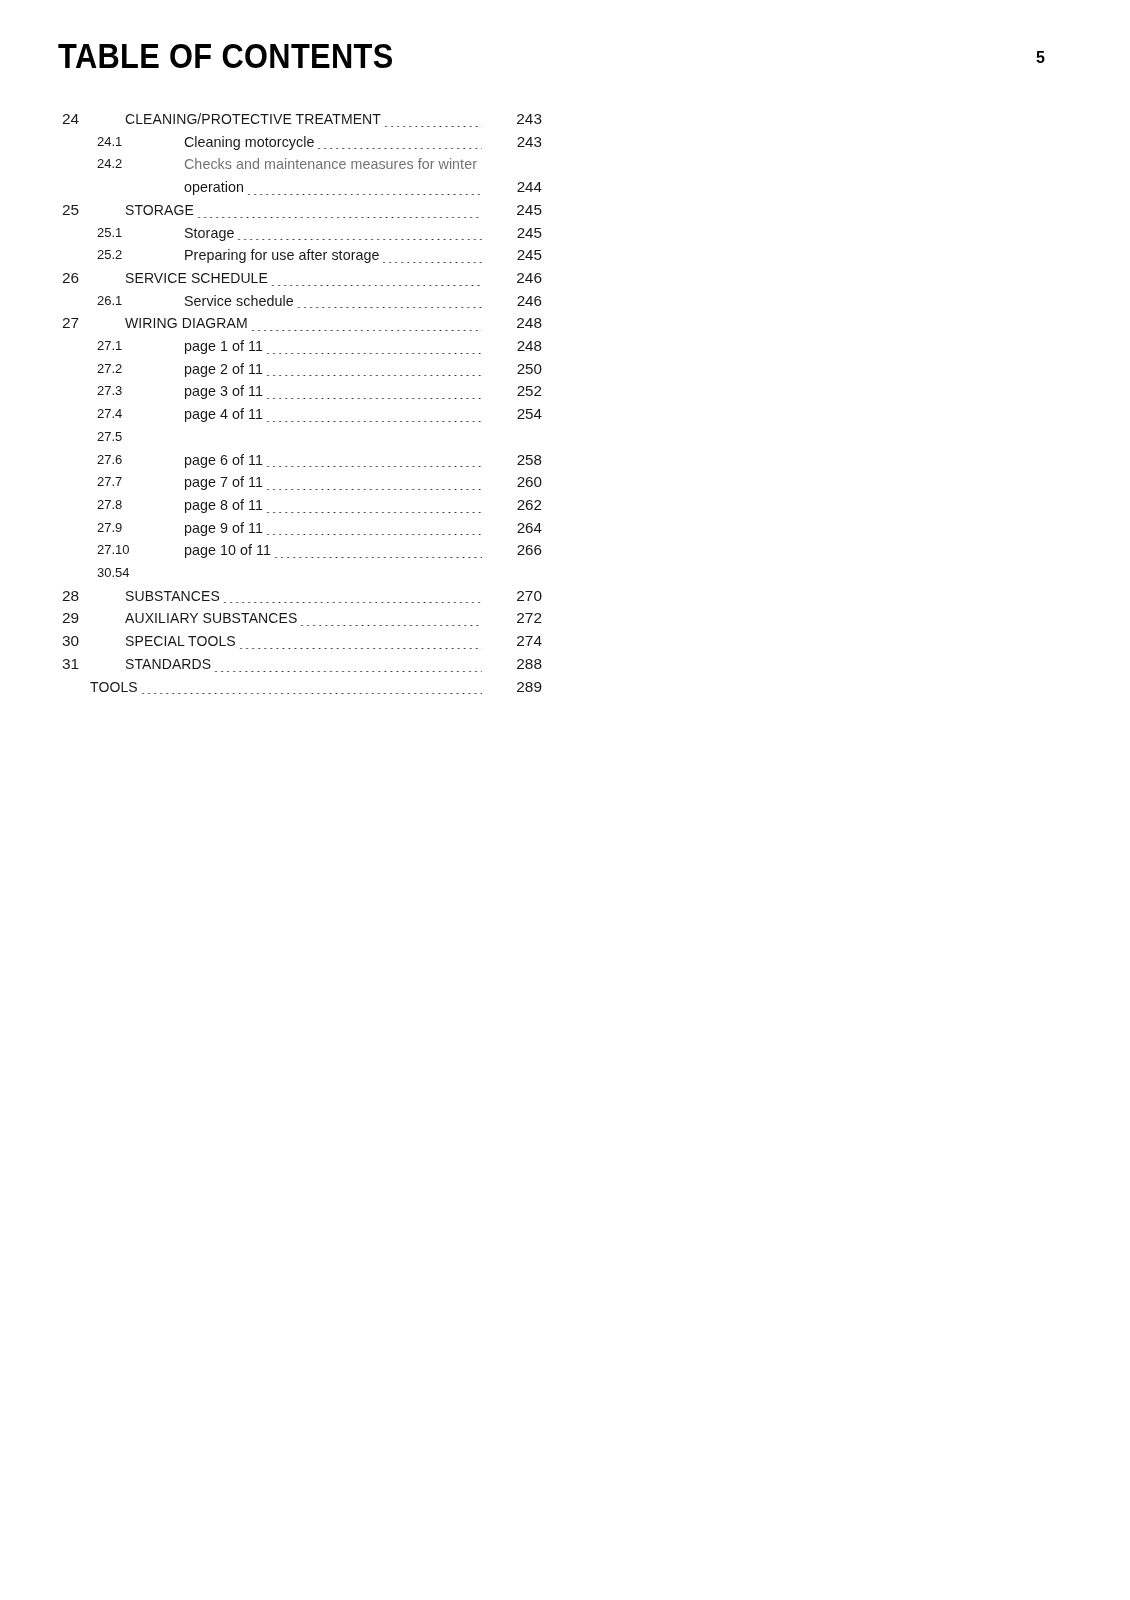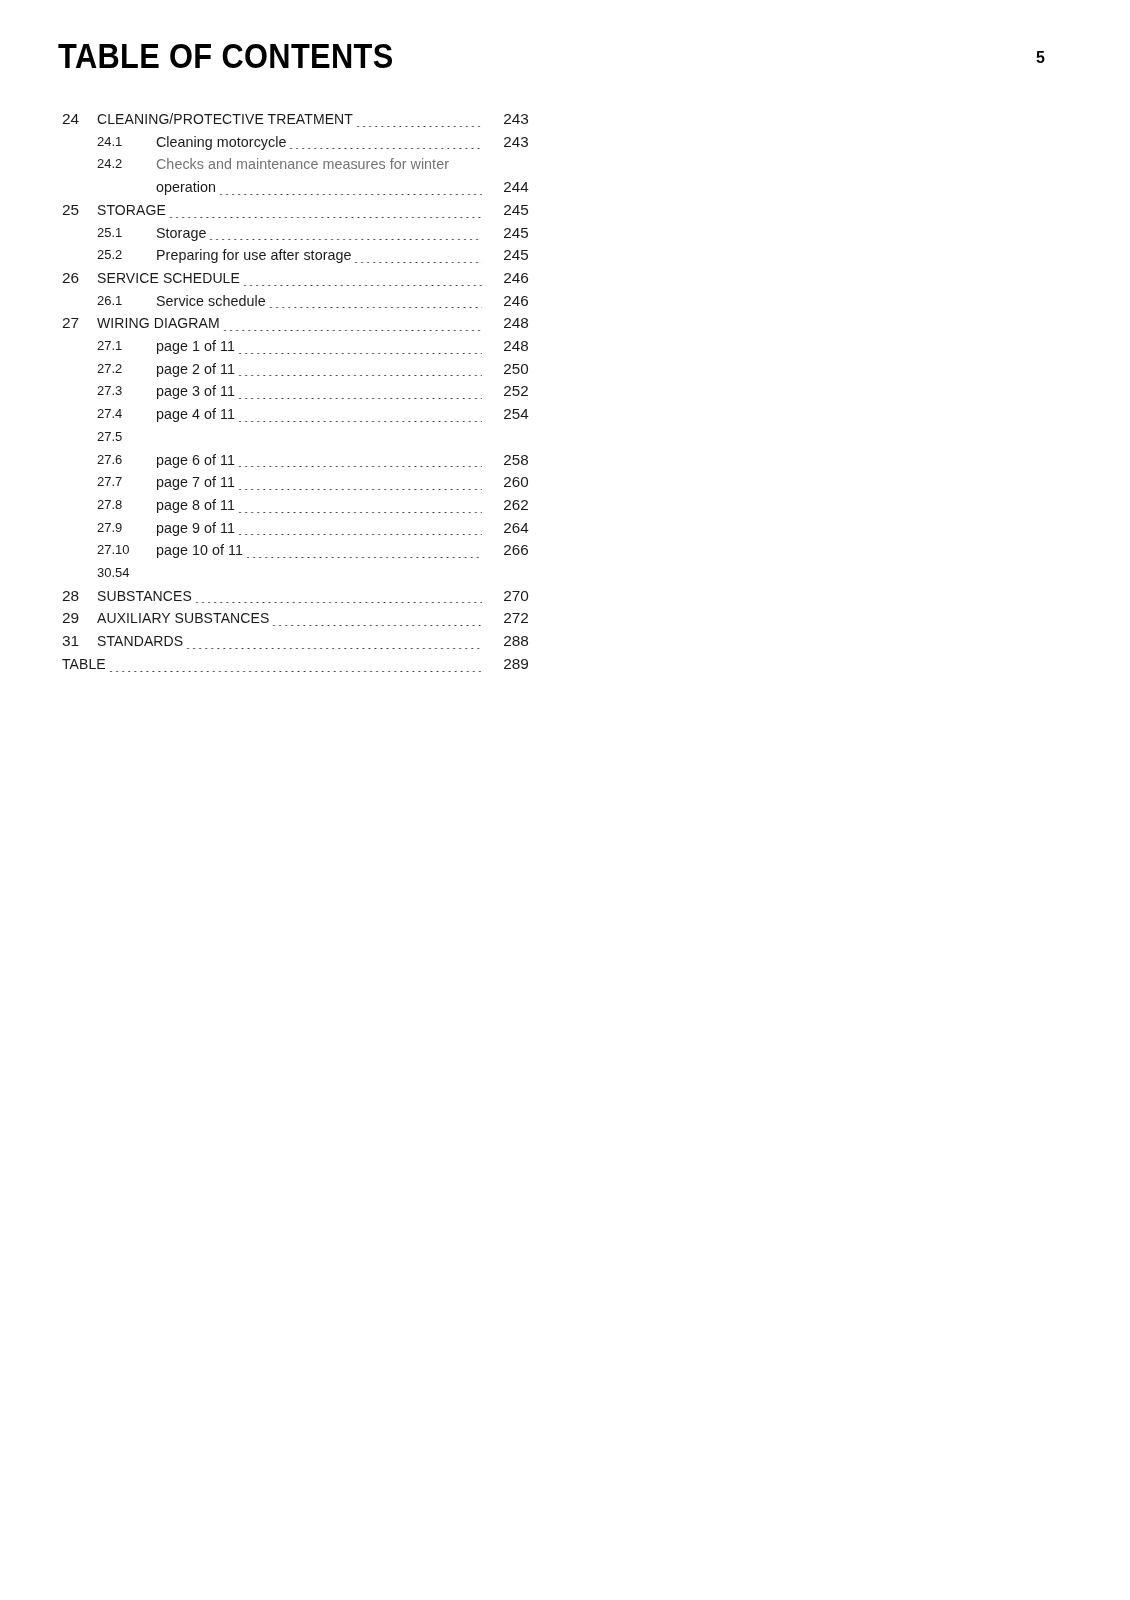--- a/index.html
+++ b/index.html
@@ -57,20 +57,21 @@
     top: 108px;
     width: 480px;
   }
 
   .toc-row {
     display: flex;
     align-items: flex-start;
     width: 100%;
     line-height: 22.7px;
     min-height: 22.7px;
+    gap: 28px;
   }
 
   
   .num {
     flex: 0 0 auto;
     white-space: nowrap;
     font-size: 15.2px;
     color: #1a1a1a;
   }
   .lvl1 > .num { width: 35px; font-size: 15.4px; }
@@ -113,21 +114,21 @@
     bottom: 0;
     height: 1.6px;
     background-image: radial-gradient(circle, #333 0.85px, rgba(0,0,0,0) 1.05px);
     background-size: 6.05px 1.6px;
     background-repeat: repeat-x;
     background-position: left bottom;
   }
   .pg {
     flex: 0 0 auto;
     width: 52px;
-    text-align: center;
+    text-align: right;
     font-size: 15.4px;
     color: #1a1a1a;
     padding-left: 6px;
   }
   .lvl2 .pg { font-size: 15.2px; }
 
   
   .wrap-first {
     font-size: 14.3px;
     letter-spacing: 0.05px;
@@ -346,34 +347,44 @@
         <div class="num">29</div>
         <div class="body-col">
           <div class="lineblock">
             <span class="ttl">AUXILIARY SUBSTANCES</span>
             <span class="leaders"></span>
             <span class="pg">272</span>
           </div>
         </div>
       </div>
       <div class="toc-row lvl1">
+        <div class="num">30</div>
+        <div class="body-col">
+          <div class="lineblock">
+            <span class="ttl">SPECIAL TOOLS</span>
+            <span class="leaders"></span>
+            <span class="pg">274</span>
+          </div>
+        </div>
+      </div>
+      <div class="toc-row lvl1">
         <div class="num">31</div>
         <div class="body-col">
           <div class="lineblock">
             <span class="ttl">STANDARDS</span>
             <span class="leaders"></span>
             <span class="pg">288</span>
           </div>
         </div>
       </div>
       <div class="toc-row lvlx">
         <div class="num"></div>
         <div class="body-col">
           <div class="lineblock">
-            <span class="ttl">TABLE</span>
+            <span class="ttl">TOOLS</span>
             <span class="leaders"></span>
             <span class="pg">289</span>
           </div>
         </div>
       </div>
     </div>
 
 </div>
 
 </body></html>

